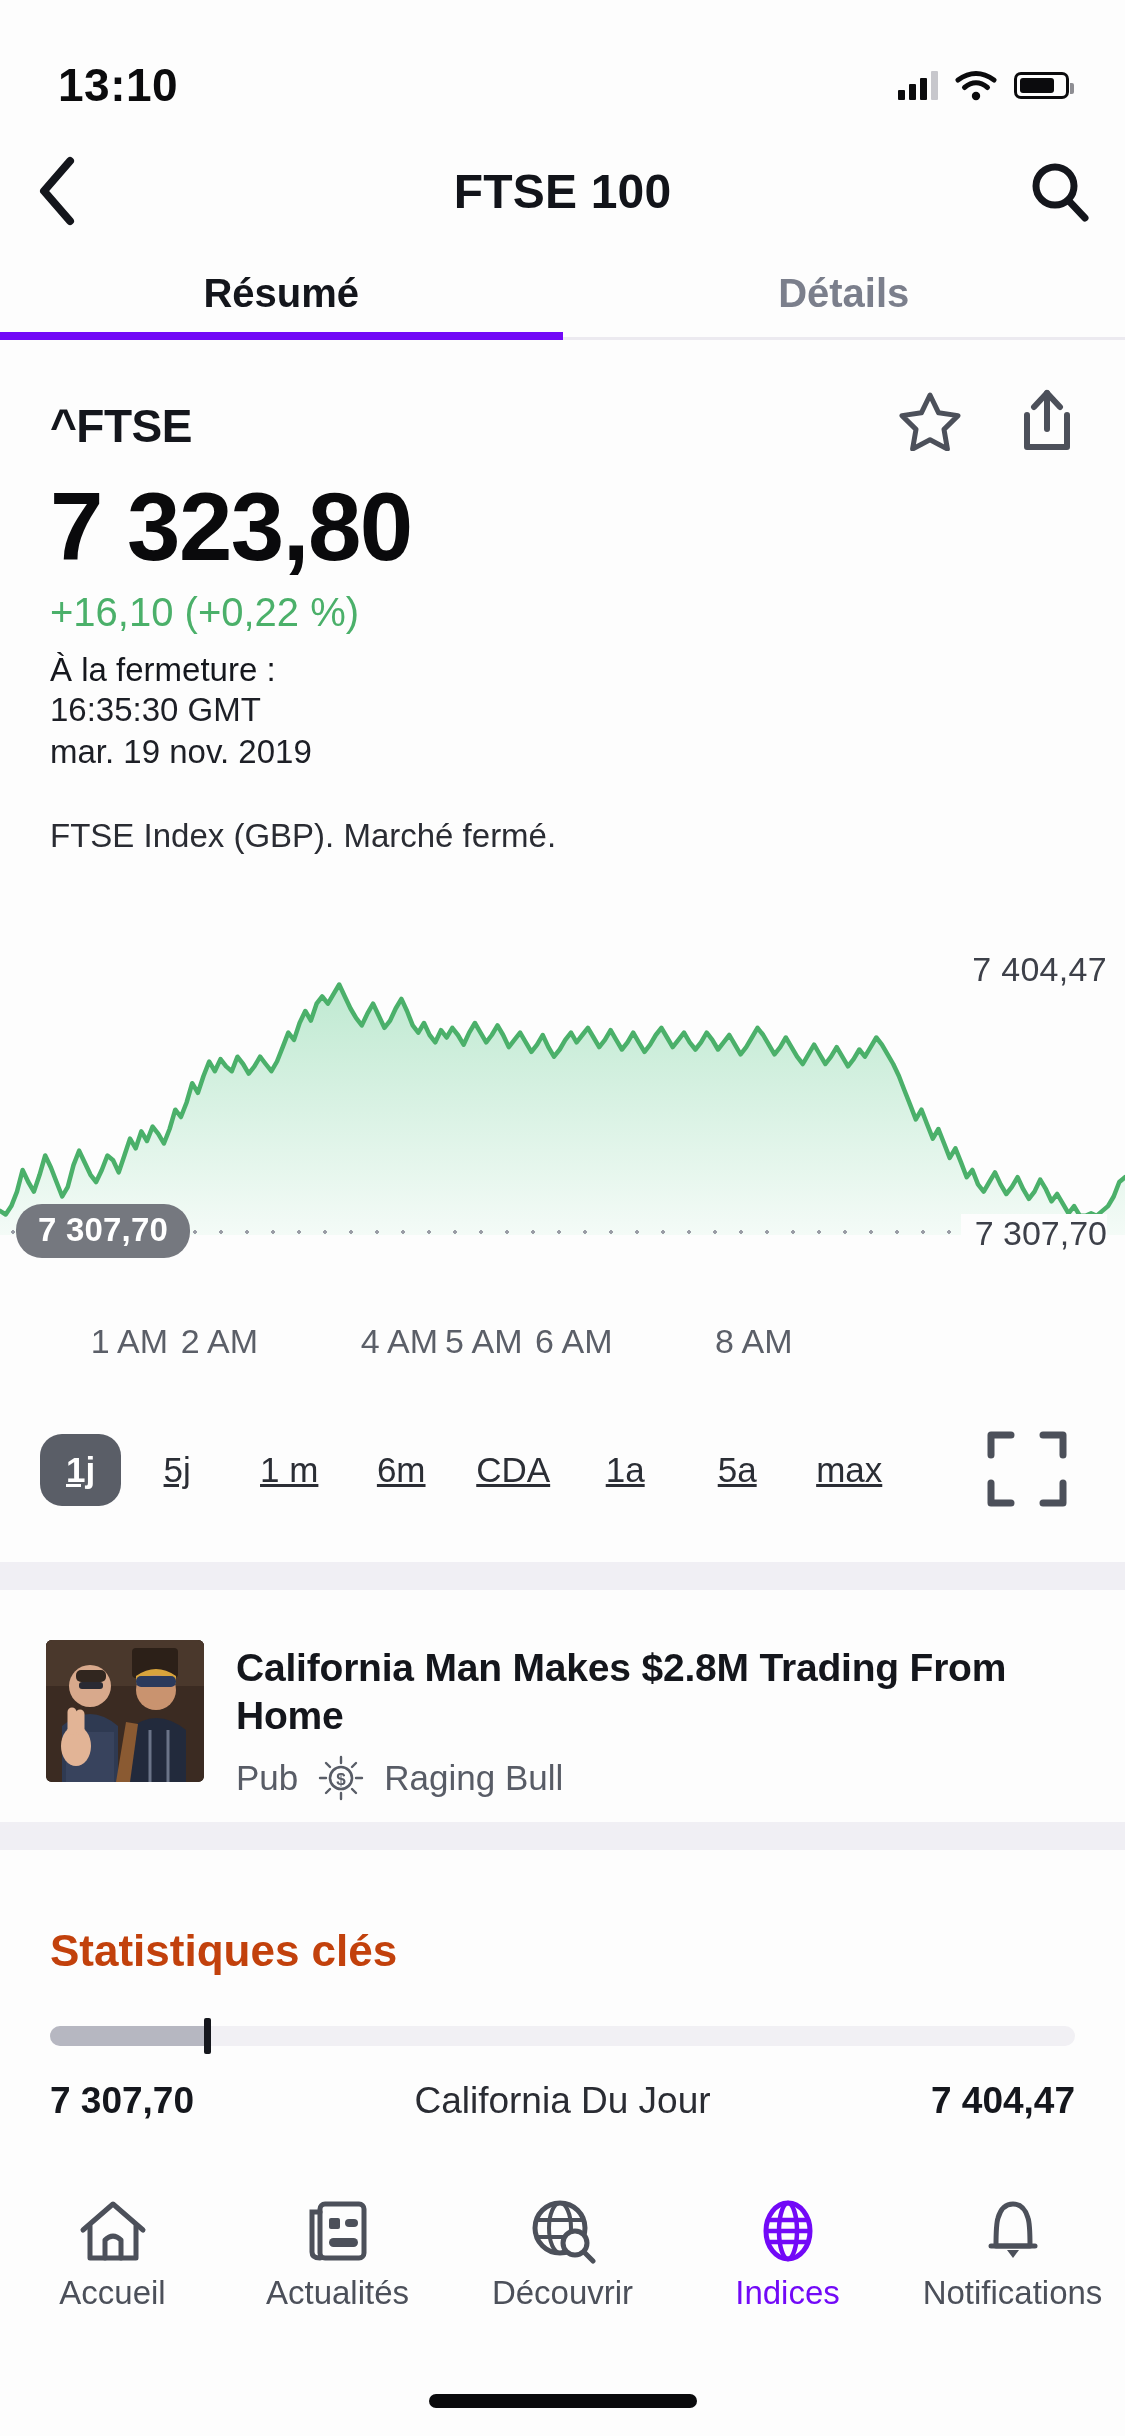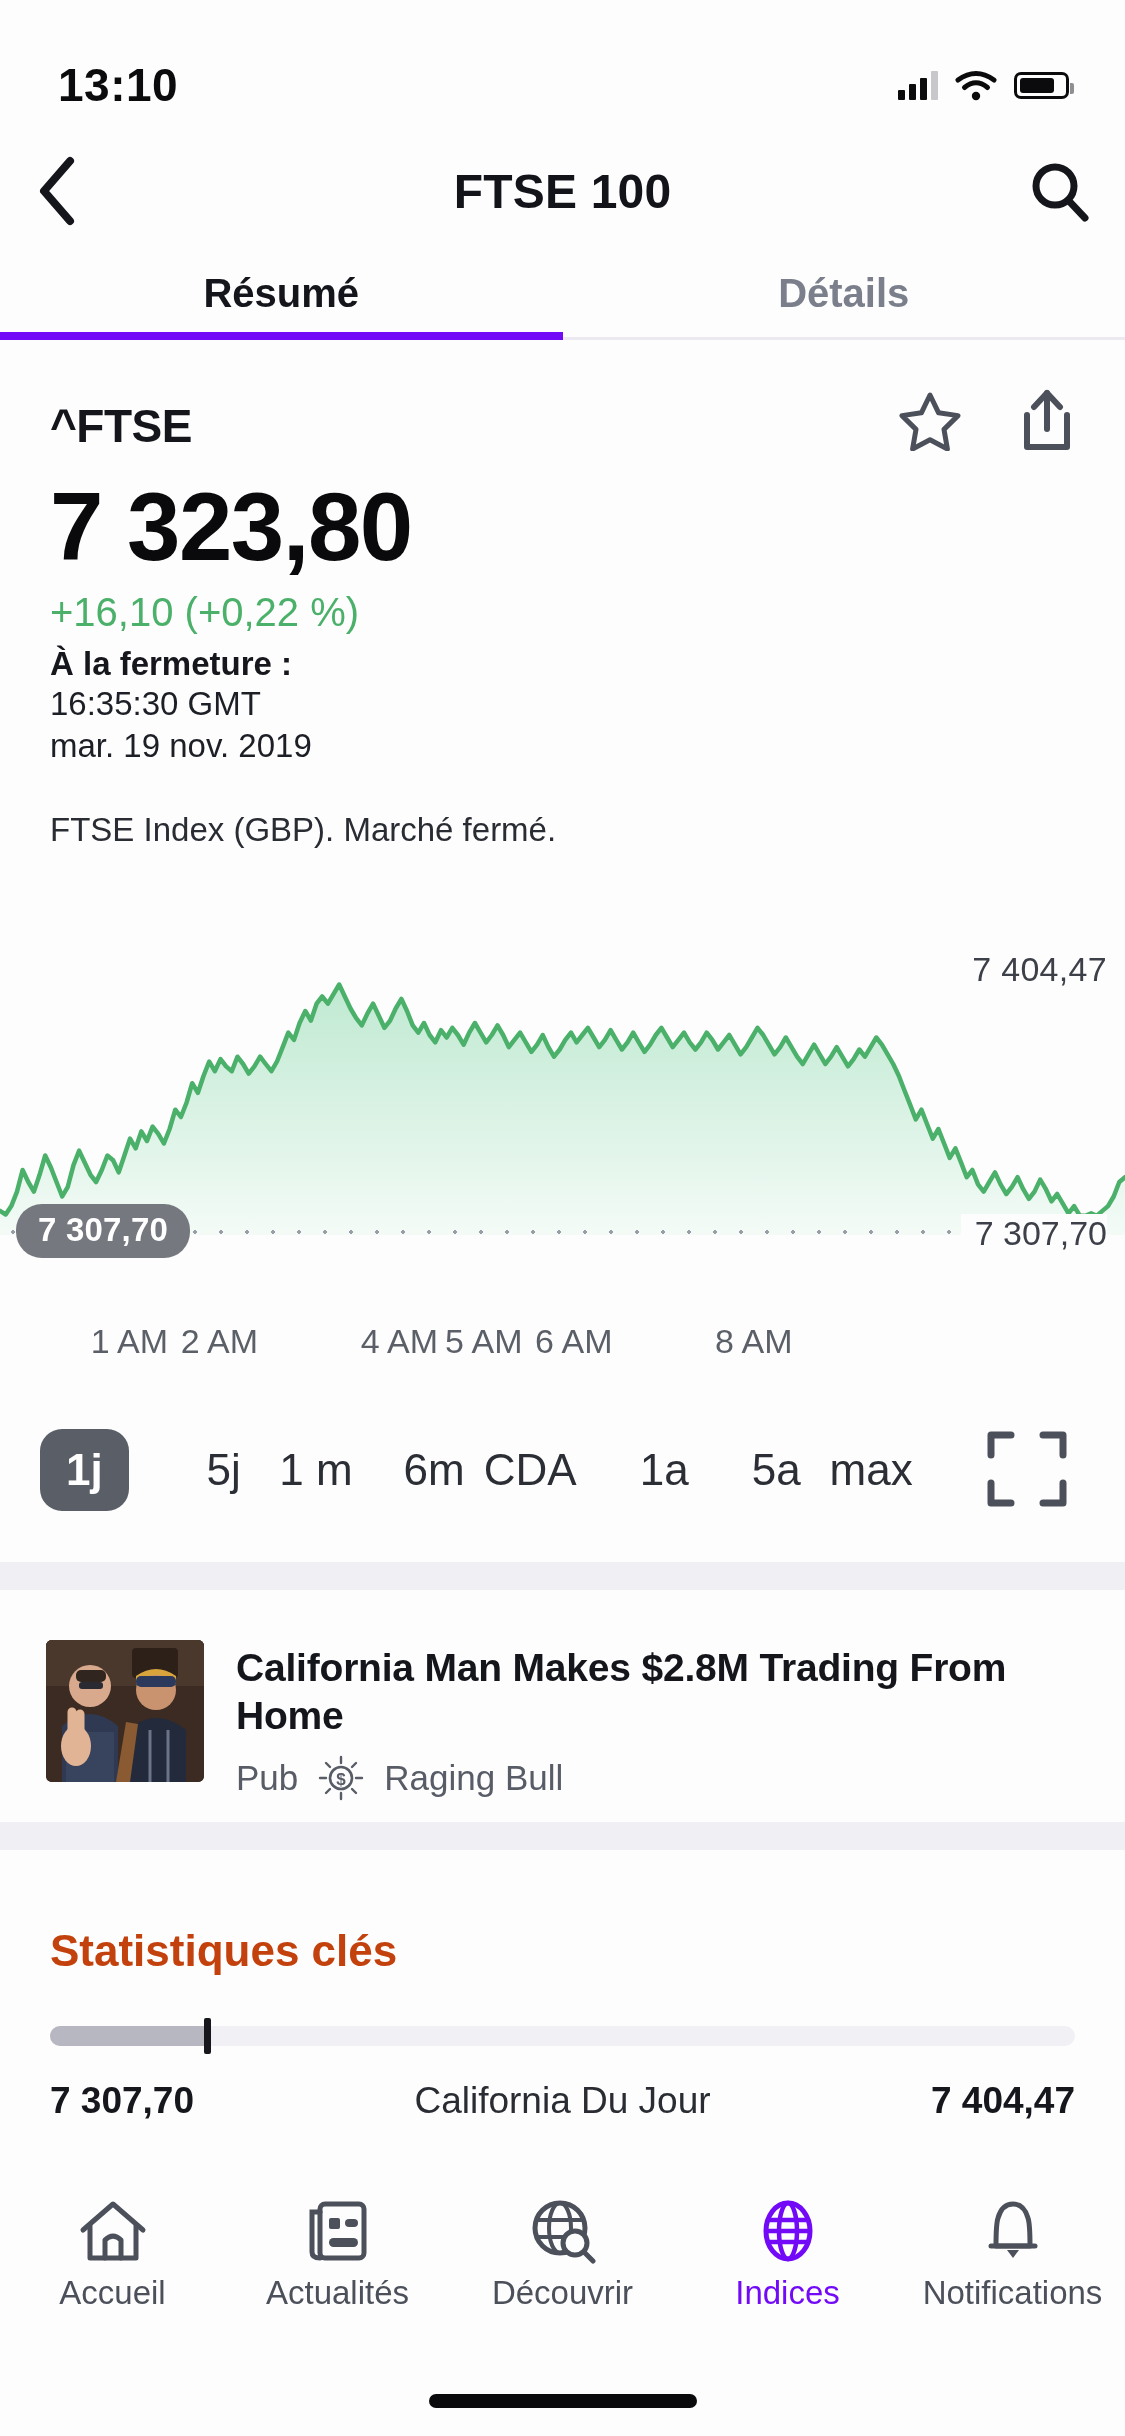--- a/index.html
+++ b/index.html
@@ -76,21 +76,21 @@
   .symbol { font-size: 46px; font-weight: 700; color: #14161c; letter-spacing: -0.5px; }
   .quote-actions { display: flex; align-items: center; gap: 58px; padding-top: 4px; }
 
   .price {
     font-size: 96px; font-weight: 700; color: #0a0a0c;
     letter-spacing: -1.5px; margin-top: 24px; line-height: 1.05;
   }
   .change {
     font-size: 40px; color: #4bb06a; font-weight: 400; margin-top: 12px;
   }
-  .close-label { font-size: 33px; font-weight: 700; color: #15171d; margin-top: 10px; }
+  .close-label { font-size: 33px; font-weight: 400; color: #15171d; margin-top: 16px; }
   .close-time, .close-date { font-size: 33px; color: #1d1f26; line-height: 1.27; }
   .market-note { font-size: 33px; color: #2a2c33; margin-top: 44px; }
 
   
   .chart-wrap { position: absolute; top: 950px; left: 0; right: 0; height: 300px; }
   .chart-high {
     position: absolute; right: 18px; top: 0;
     font-size: 34px; color: #3d4049; letter-spacing: 0.3px;
   }
   .chart-svg { position: absolute; left: 0; top: 20px; width: 1125px; height: 265px; }
@@ -121,22 +121,22 @@
     position: absolute; font-size: 34px; color: #5b5f68; transform: translateX(-50%);
   }
 
   
   .ranges {
     position: absolute; top: 1410px; left: 0; right: 0; height: 120px;
     display: flex; align-items: center; padding: 0 40px;
   }
   .range-list { flex: 1; display: flex; align-items: center; }
   .range {
-    font-size: 44px; color: #2b2e35; text-align: right;
-    min-width: 112px; padding: 12px 0;
+    font-size: 35px; color: #2b2e35; text-align: center;
+    min-width: 112px; padding: 12px 0; text-decoration: underline;
   }
   .range.active {
     background: #5a5e67; color: #ffffff; border-radius: 22px;
     min-width: 80px; padding: 16px 26px; font-weight: 600;
   }
   .expand-btn { width: 90px; height: 82px; position: relative; margin-right: 10px; }
 
   
   .sep { position: absolute; left: 0; right: 0; height: 28px; background: #f0eff4; }
 

